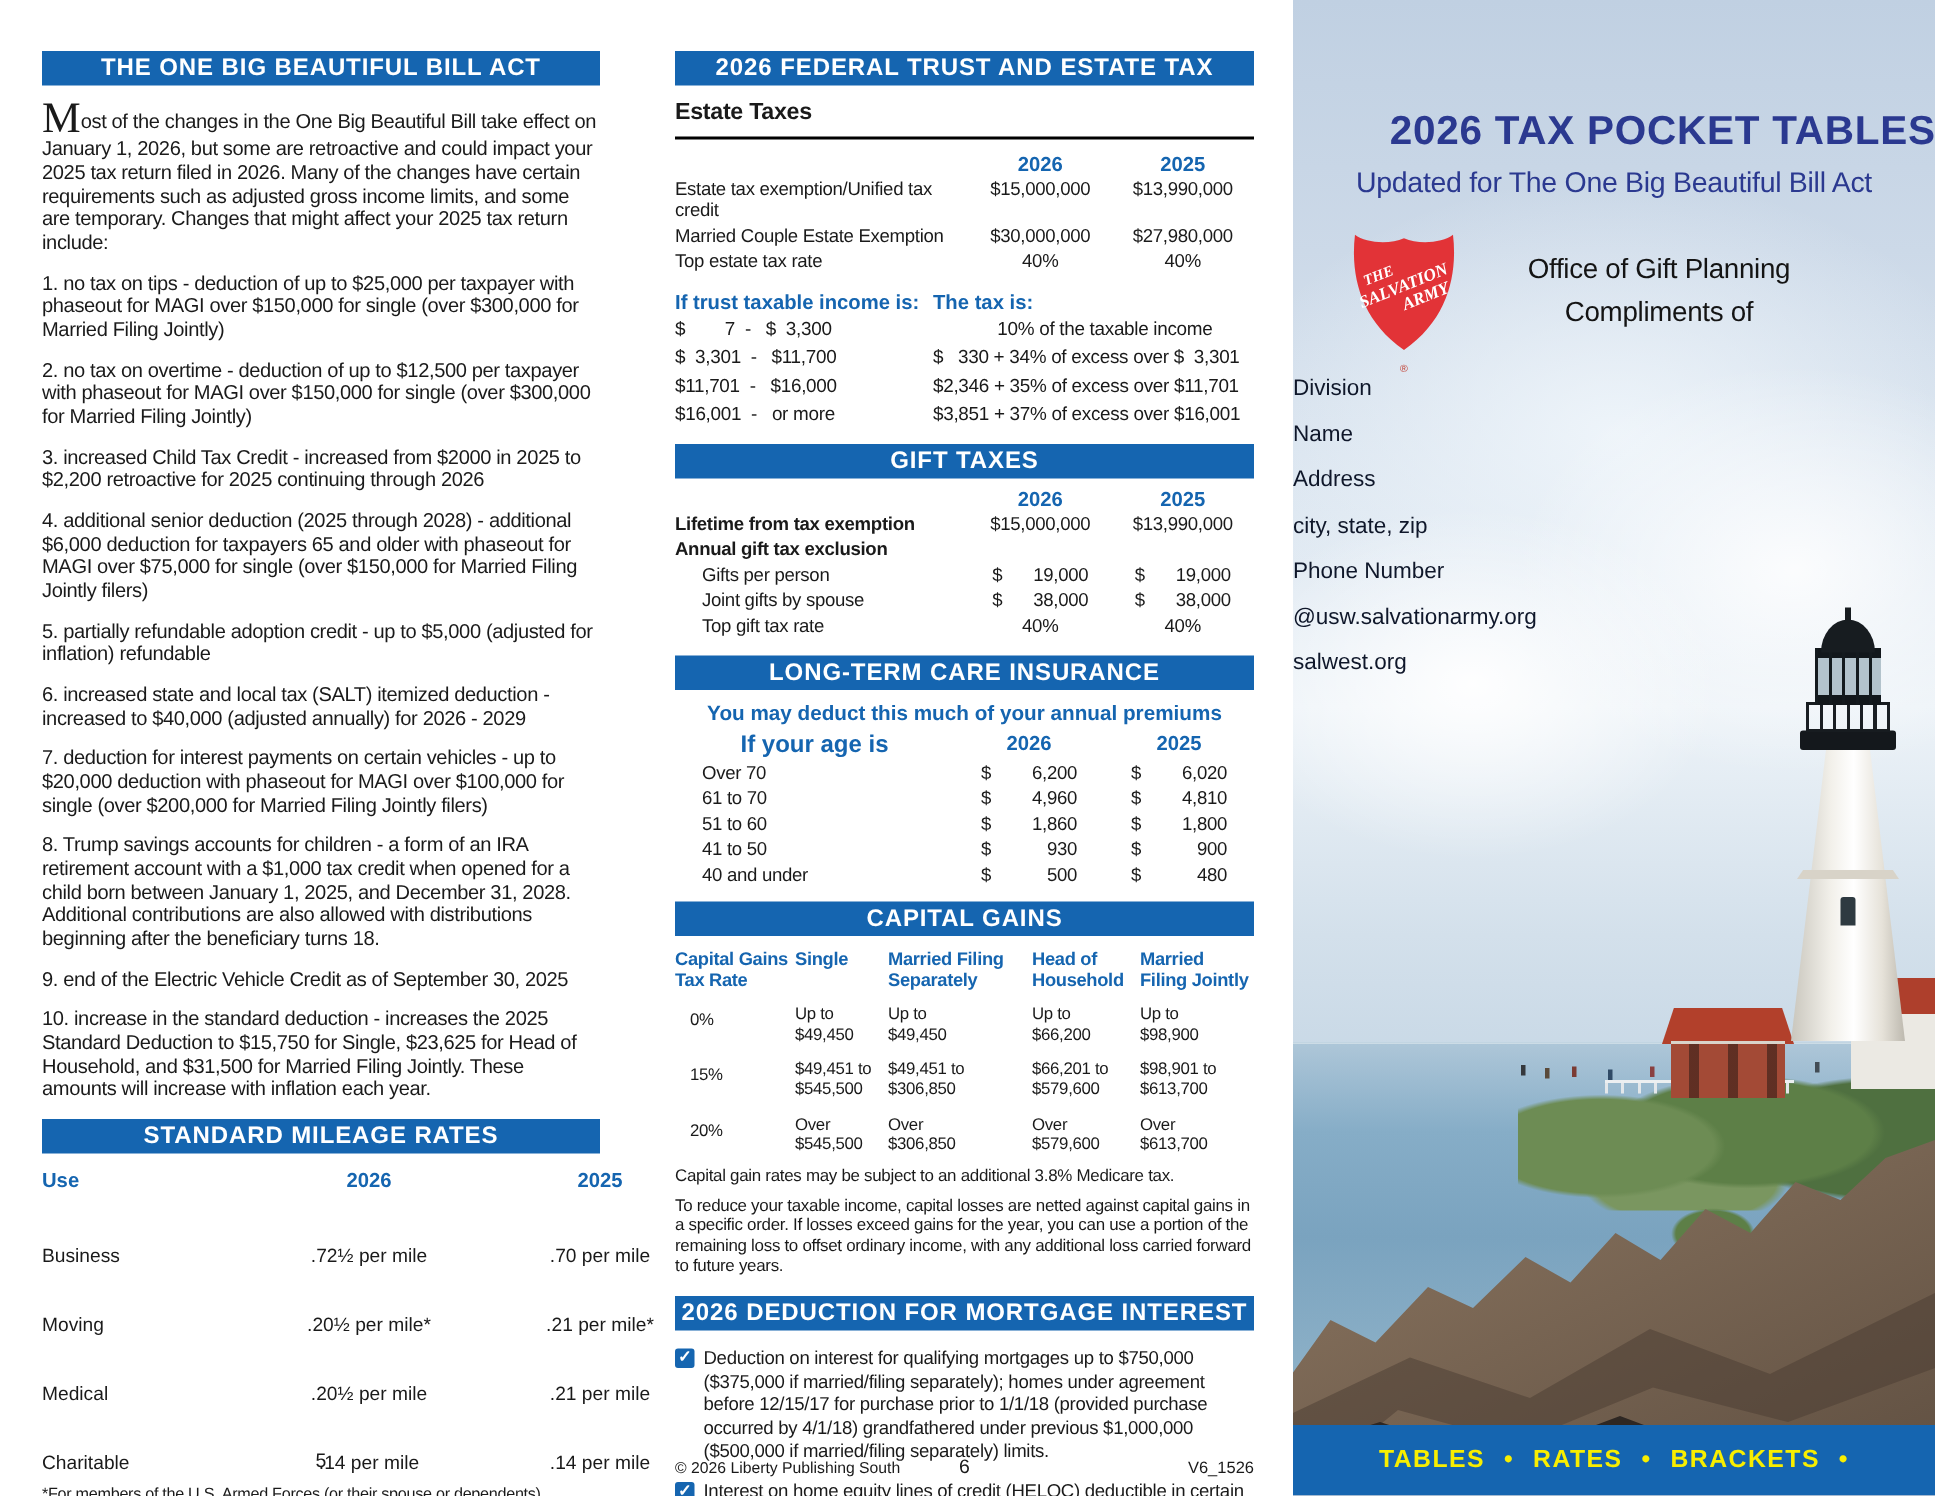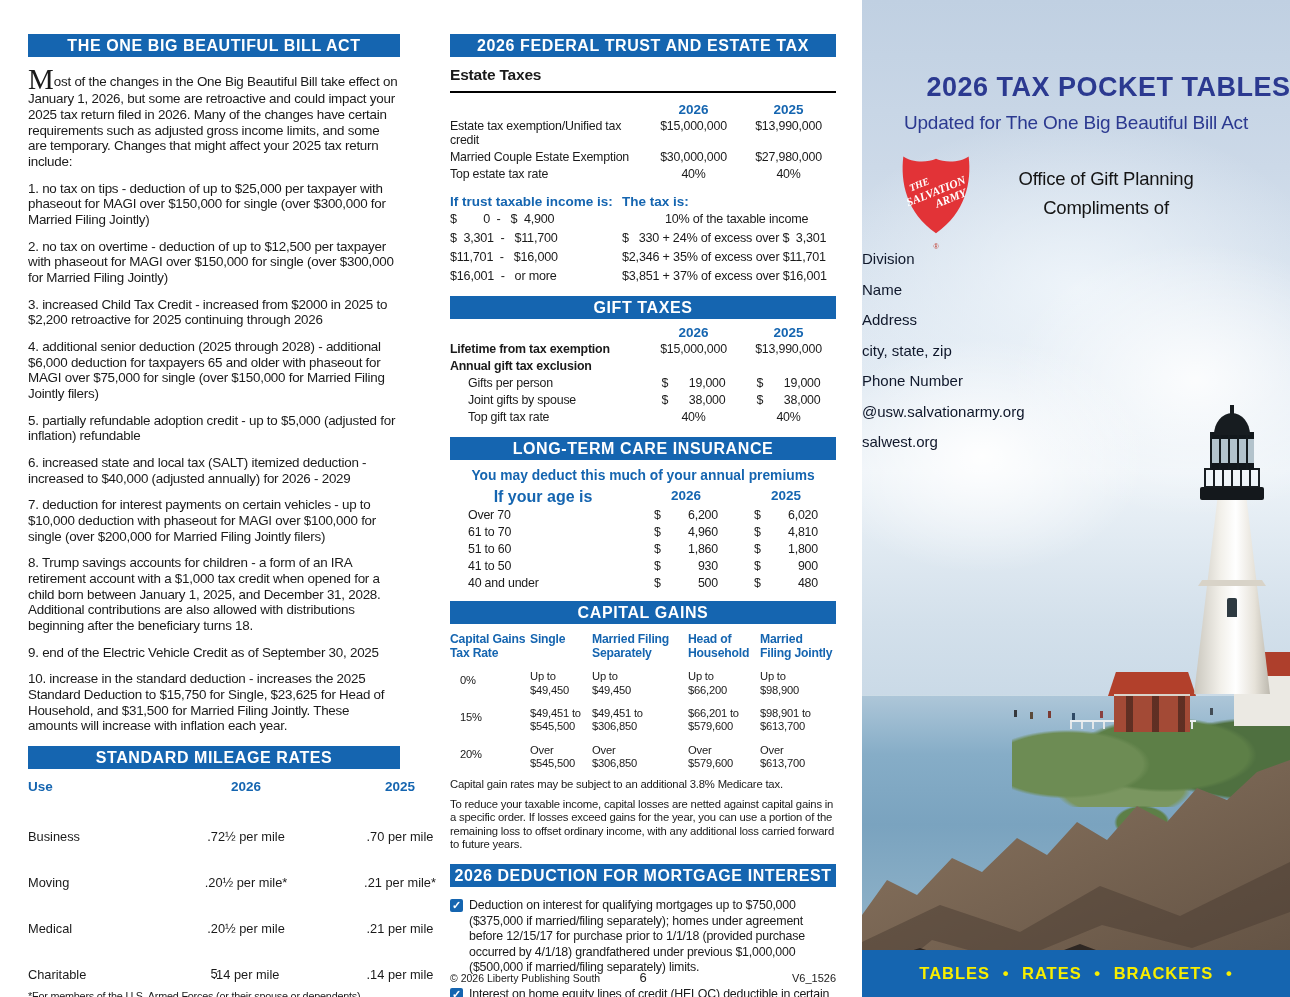--- a/index.html
+++ b/index.html
@@ -168,21 +168,21 @@
 
 <div id="left" class="panel">
   <div class="bar">THE ONE BIG BEAUTIFUL BILL ACT</div>
   <p class="intro"><span class="dropcap">M</span><span>ost of the changes in the One Big Beautiful Bill take effect on January 1, 2026, but some are retroactive and could impact your 2025 tax return filed in 2026. Many of the changes have certain requirements such as adjusted gross income limits, and some are temporary. Changes that might affect your 2025 tax return include:</span></p>
   <p class="item">1. no tax on tips - deduction of up to $25,000 per taxpayer with phaseout for MAGI over $150,000 for single (over $300,000 for Married Filing Jointly)</p>
   <p class="item">2. no tax on overtime - deduction of up to $12,500 per taxpayer with phaseout for MAGI over $150,000 for single (over $300,000 for Married Filing Jointly)</p>
   <p class="item">3. increased Child Tax Credit - increased from $2000 in 2025 to $2,200 retroactive for 2025 continuing through 2026</p>
   <p class="item">4. additional senior deduction (2025 through 2028) - additional $6,000 deduction for taxpayers 65 and older with phaseout for MAGI over $75,000 for single (over $150,000 for Married Filing Jointly filers)</p>
   <p class="item">5. partially refundable adoption credit - up to $5,000 (adjusted for inflation) refundable</p>
   <p class="item">6. increased state and local tax (SALT) itemized deduction - increased to $40,000 (adjusted annually) for 2026 - 2029</p>
-  <p class="item">7. deduction for interest payments on certain vehicles - up to $10,000 deduction with phaseout for MAGI over $100,000 for single (over $200,000 for Married Filing Jointly filers)</p>
+  <p class="item">7. deduction for interest payments on certain vehicles - up to $20,000 deduction with phaseout for MAGI over $100,000 for single (over $200,000 for Married Filing Jointly filers)</p>
   <p class="item">8. Trump savings accounts for children - a form of an IRA retirement account with a $1,000 tax credit when opened for a child born between January 1, 2025, and December 31, 2028. Additional contributions are also allowed with distributions beginning after the beneficiary turns 18.</p>
   <p class="item">9. end of the Electric Vehicle Credit as of September 30, 2025</p>
   <p class="item">10. increase in the standard deduction - increases the 2025 Standard Deduction to $15,750 for Single, $23,625 for Head of Household, and $31,500 for Married Filing Jointly. These amounts will increase with inflation each year.</p>
 
   <div class="mileage">
     <div class="bar">STANDARD MILEAGE RATES</div>
     <div class="mil-grid">
       <div class="hdr c1">Use</div>
       <div class="hdr c2">2026</div>
       <div class="hdr c3">2025</div>
@@ -224,26 +224,26 @@
     <div class="v">40%</div>
     <div class="v">40%</div>
   </div>
 
   <div class="trust">
     <div class="trust-hdr">
       <div>If trust taxable income is:</div>
       <div>The tax is:</div>
     </div>
     <div class="trust-row">
-      <div>$        0  -   $  4,900</div>
+      <div>$        7  -   $  3,300</div>
       <div>             10% of the taxable income</div>
     </div>
     <div class="trust-row">
       <div>$  3,301  -   $11,700</div>
-      <div>$   330 + 24% of excess over $  3,301</div>
+      <div>$   330 + 34% of excess over $  3,301</div>
     </div>
     <div class="trust-row">
       <div>$11,701  -   $16,000</div>
       <div>$2,346 + 35% of excess over $11,701</div>
     </div>
     <div class="trust-row">
       <div>$16,001  -   or more</div>
       <div>$3,851 + 37% of excess over $16,001</div>
     </div>
   </div>

